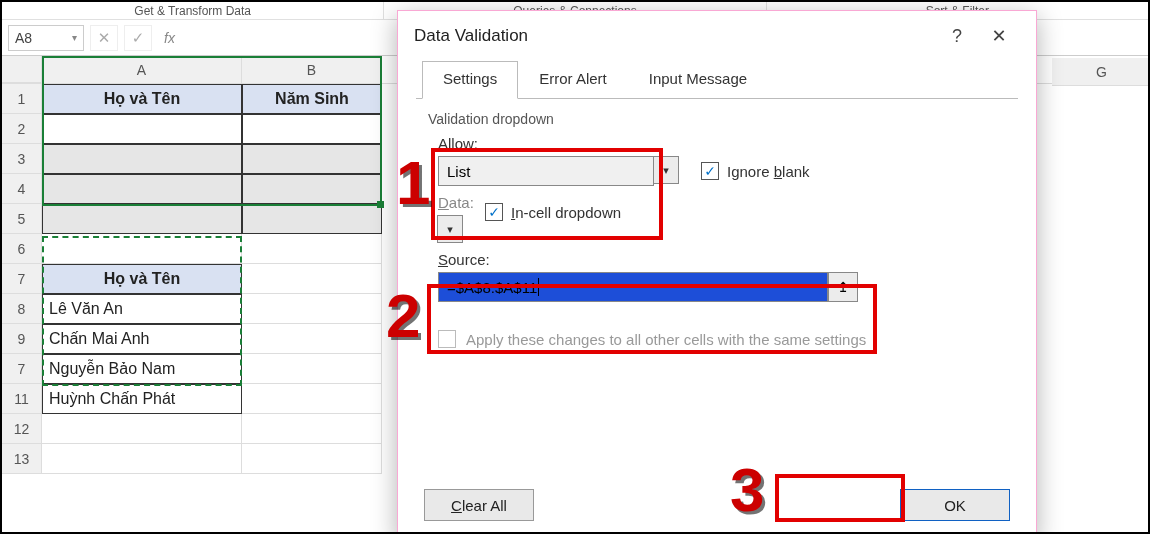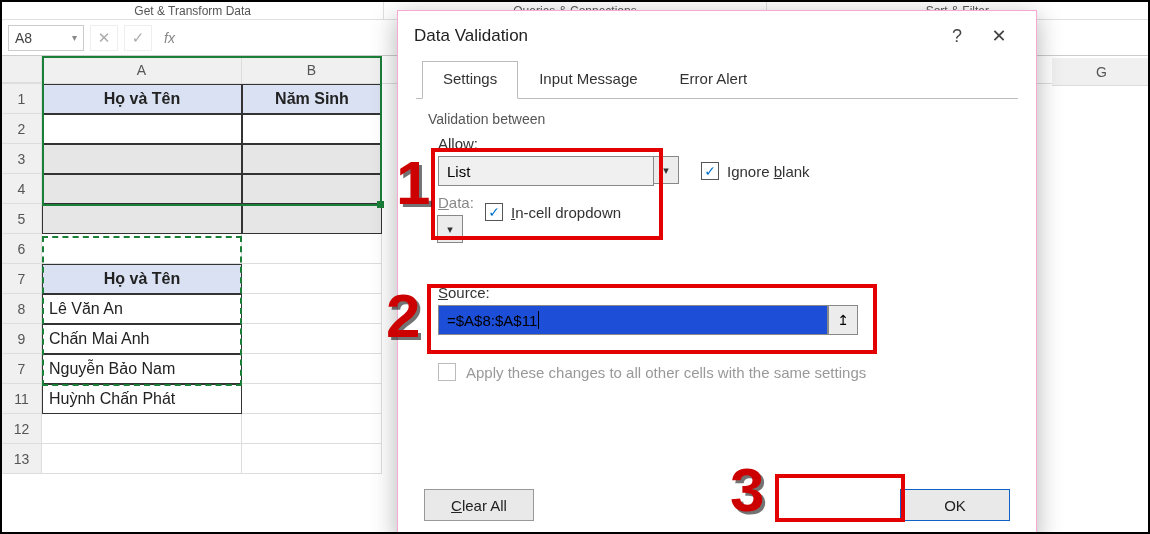--- a/index.html
+++ b/index.html
@@ -197,26 +197,26 @@
 <div class="dialog">
   <div class="dlg-title">
     <span>Data Validation</span>
     <span class="sp"></span>
     <span class="dlg-help">?</span>
     <span class="dlg-x">✕</span>
   </div>
 
   <div class="tabs">
     <div class="tab active">Settings</div>
+    <div class="tab">Error Alert</div>
     <div class="tab">Input Message</div>
-    <div class="tab">Error Alert</div>
   </div>
   <div class="tab-underline"></div>
 
-  <div class="grp-label">Validation between</div>
+  <div class="grp-label">Validation dropdown</div>
 
   <div class="field-row" style="flex-direction:column;align-items:flex-start;gap:4px;">
     <span class="label"><span class="underline-letter">A</span>llow:</span>
     <div style="display:flex;align-items:center;gap:22px;">
       <div style="display:flex;">
         <div class="combo">
           <span>List</span>
         </div>
         <div class="combo-btn">▾</div>
       </div>
@@ -233,21 +233,21 @@
       <div style="display:flex;">
         <div class="combo-btn">▾</div>
       </div>
       <label class="checkbox" style="margin-top:-34px;">
         <span class="cb-box">✓</span>
         <span><span class="underline-letter">I</span>n-cell dropdown</span>
       </label>
     </div>
   </div>
 
-  <div class="field-row" style="flex-direction:column;align-items:flex-start;gap:4px;margin-top:33px;">
+  <div class="field-row" style="flex-direction:column;align-items:flex-start;gap:4px;">
     <span class="label"><span class="underline-letter">S</span>ource:</span>
     <div style="display:flex;">
       <div class="src-input">
         <span>=$A$8:$A$11</span>
           <span class="src-caret"></span>
       </div>
       <div class="range-btn">↥</div>
     </div>
   </div>
 

